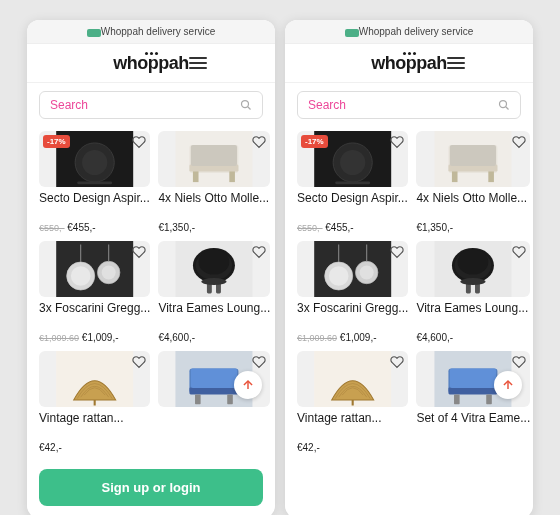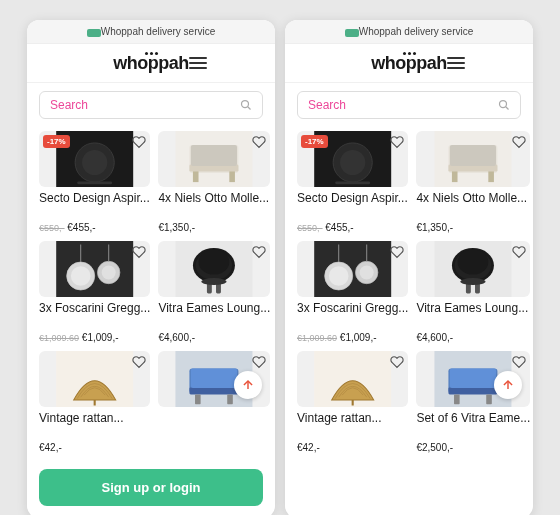--- a/index.html
+++ b/index.html
@@ -402,18 +402,17 @@
         <rect x="74" y="62" width="8" height="14" fill="#888" rx="1"></rect>
         <rect x="22" y="25" width="66" height="28" rx="3" fill="#6090d8"></rect>
       </svg><div class="heart-icon"><svg width="14" height="14" viewBox="0 0 24 24" fill="none" stroke="#555" stroke-width="2">
                 <path d="M20.84 4.61a5.5 5.5 0 0 0-7.78 0L12 5.67l-1.06-1.06a5.5 5.5 0 0 0-7.78 7.78l1.06 1.06L12 21.23l7.78-7.78 1.06-1.06a5.5 5.5 0 0 0 0-7.78z"></path>
               </svg></div><div class="scroll-up-btn">
               <svg width="14" height="14" viewBox="0 0 24 24" fill="none" stroke="#e8523a" stroke-width="2.5">
                 <line x1="12" y1="19" x2="12" y2="5"></line>
                 <polyline points="5 12 12 5 19 12"></polyline>
               </svg>
             </div></div>
-          <div class="product-name">Set of 6 Vitra Eame...</div>
-          <div class="product-price">€2,500,-</div>
+          <div class="product-name">Set of 4 Vitra Eame...</div>
         </div>
       </div>
     </div>
   </div>
 
 </body></html>

